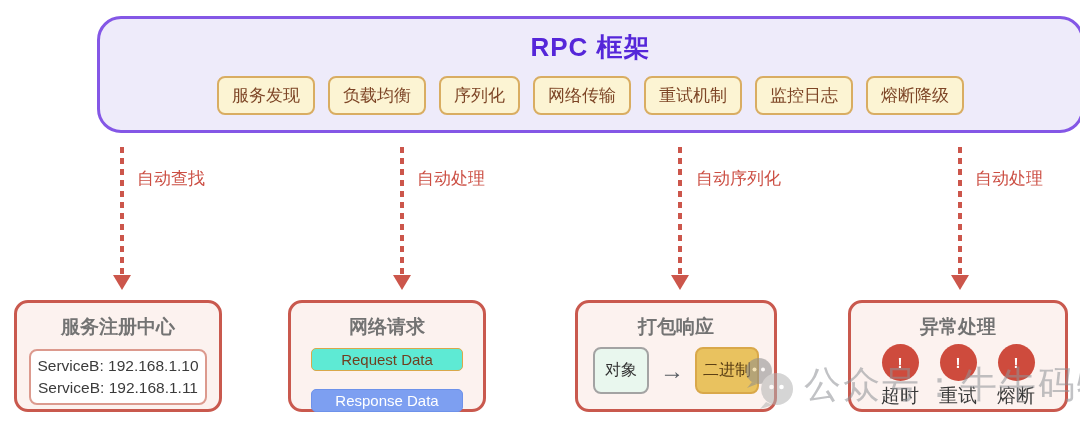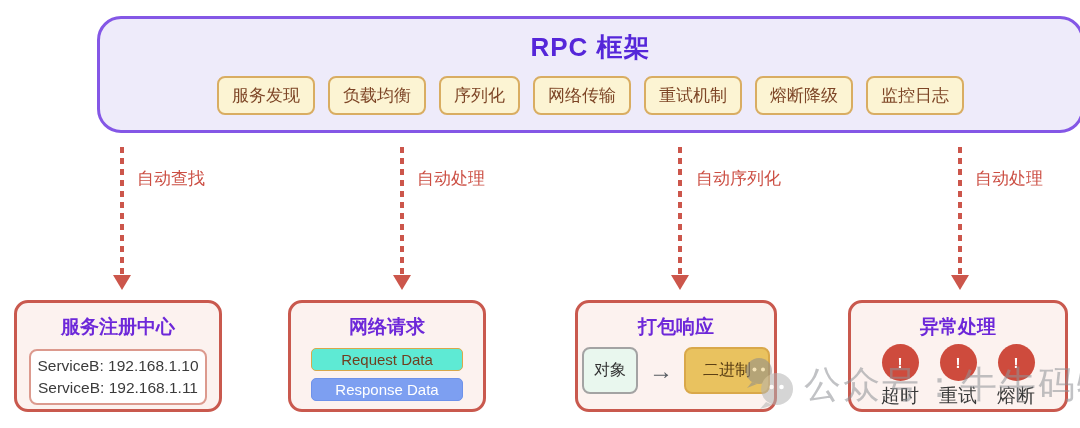--- a/index.html
+++ b/index.html
@@ -63,21 +63,21 @@
   .bbox{
     position:absolute;top:300px;height:112px;
     box-sizing:border-box;
     background:#fcf2ef;
     border:3px solid #c9594e;
     border-radius:14px;
     display:flex;flex-direction:column;align-items:center;
   }
   .bbox-title{
     margin-top:11px;
-    font-size:19px;font-weight:bold;color:#6d28d9;
+    font-size:19px;font-weight:bold;color:#737373;
     white-space:nowrap;
   }
   
   .registry-panel{
     box-sizing:border-box;
     width:178px;margin-top:9px;
     background:#ffffff;
     border:2px solid #dc9a8e;
     border-radius:8px;
     padding:4px 0 5px 0;
@@ -90,40 +90,40 @@
     width:152px;text-align:center;
     border-radius:5px;
     font-size:15px;
     padding:2px 0;
   }
   .request-bar{
     margin-top:8px;
     background:#5eead4;border:1.5px solid #d9a84a;color:#6f3f20;
   }
   .response-bar{
-    margin-top:7px;
+    margin-top:18px;
     background:#7d9ff1;border:1.5px solid #6e92ea;color:#ffffff;
   }
   
   .pack-row{
     display:flex;align-items:center;gap:11px;margin-top:7px;
   }
   .obj-chip{
     box-sizing:border-box;
     width:56px;height:47px;
     background:#e9f7ee;border:2px solid #a3a3a3;border-radius:8px;
     display:flex;align-items:center;justify-content:center;
     font-size:16px;color:#333333;
   }
   .transform-arrow{
     font-size:24px;color:#555b61;font-weight:bold;
   }
   .binary-chip{
     box-sizing:border-box;
-    width:86px;height:47px;
+    width:64px;height:47px;
     background:#e9c25f;border:2px solid #d9a84a;border-radius:8px;
     display:flex;align-items:center;justify-content:center;
     font-size:16px;color:#5c4015;
   }
   
   .error-row{
     display:flex;gap:20px;margin-top:4px;
   }
   .error-item{
     display:flex;flex-direction:column;align-items:center;
@@ -158,22 +158,22 @@
 <div class="canvas">
 
   <div class="framework">
     <div class="fw-title">RPC 框架</div>
     <div class="chip-row">
       <span class="chip">服务发现</span>
       <span class="chip">负载均衡</span>
       <span class="chip">序列化</span>
       <span class="chip">网络传输</span>
       <span class="chip">重试机制</span>
+      <span class="chip">监控日志</span>
       <span class="chip">熔断降级</span>
-      <span class="chip">监控日志</span>
     </div>
   </div>
 
   <div class="flow-arrow" style="left:113px;">
     <div class="arrow-line"></div>
     <div class="arrow-head"></div>
   </div>
   <div class="arrow-label" style="left:137px;">自动查找</div>
 
   <div class="flow-arrow" style="left:393px;">

